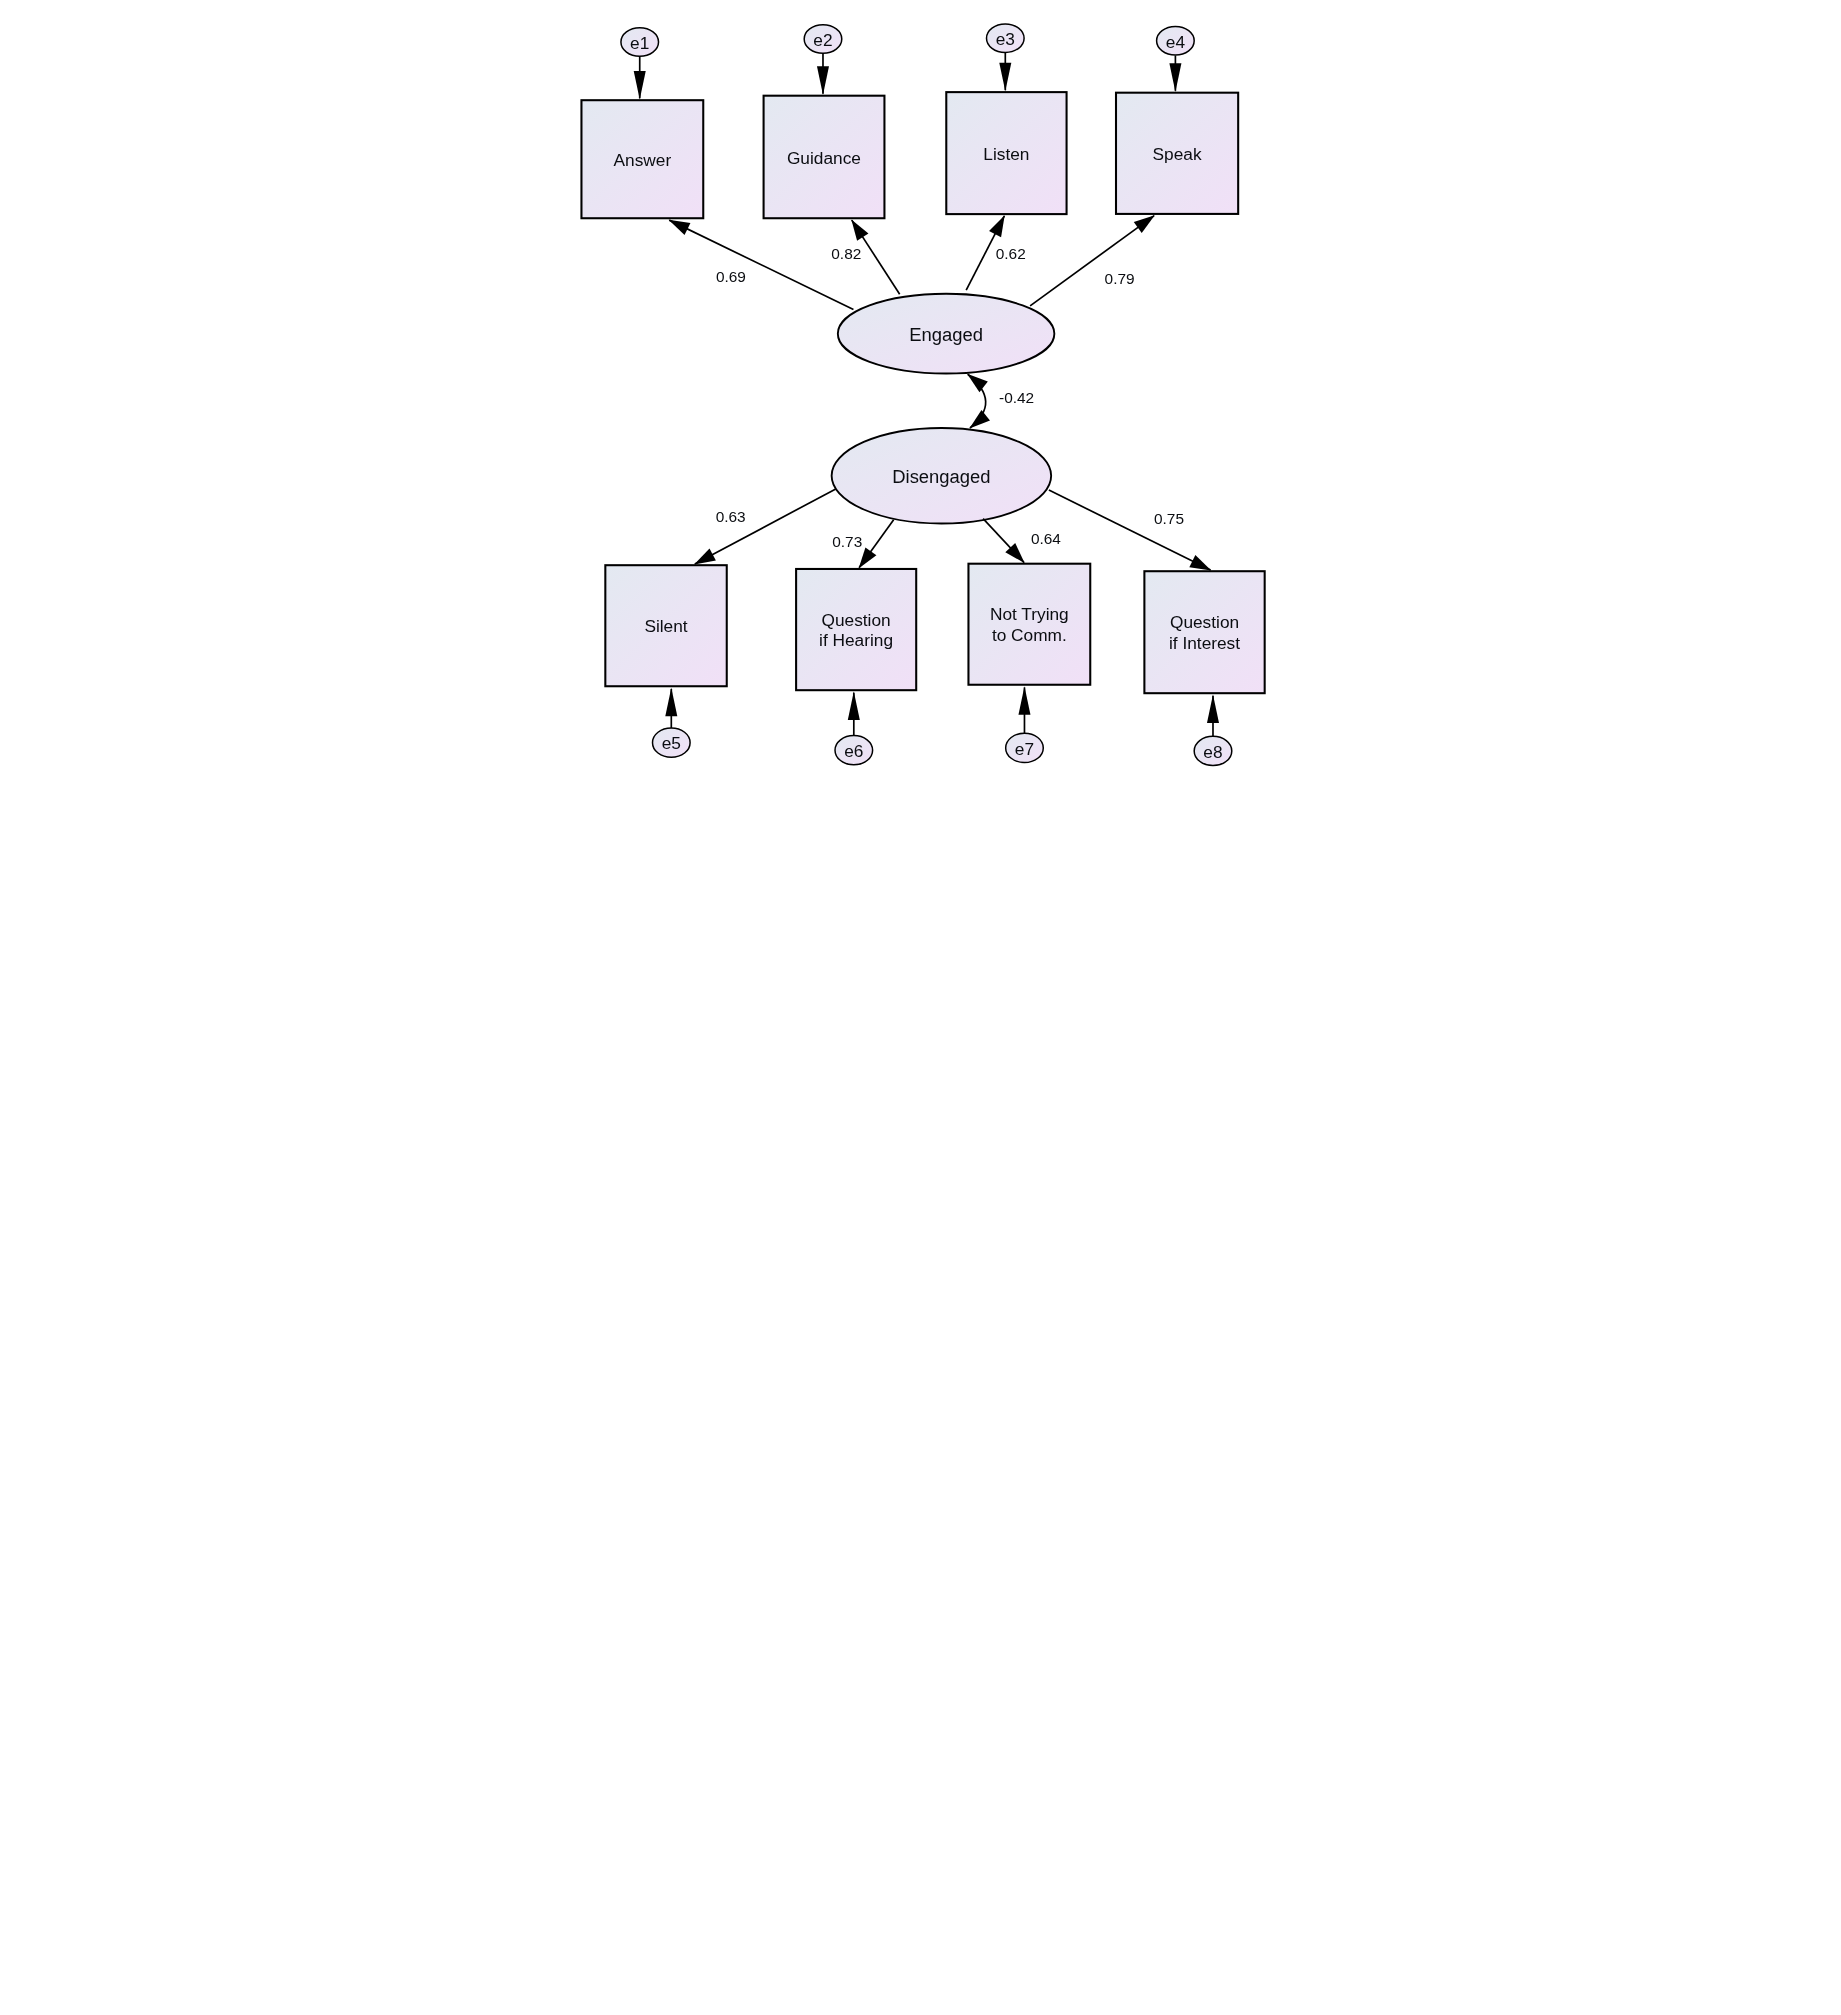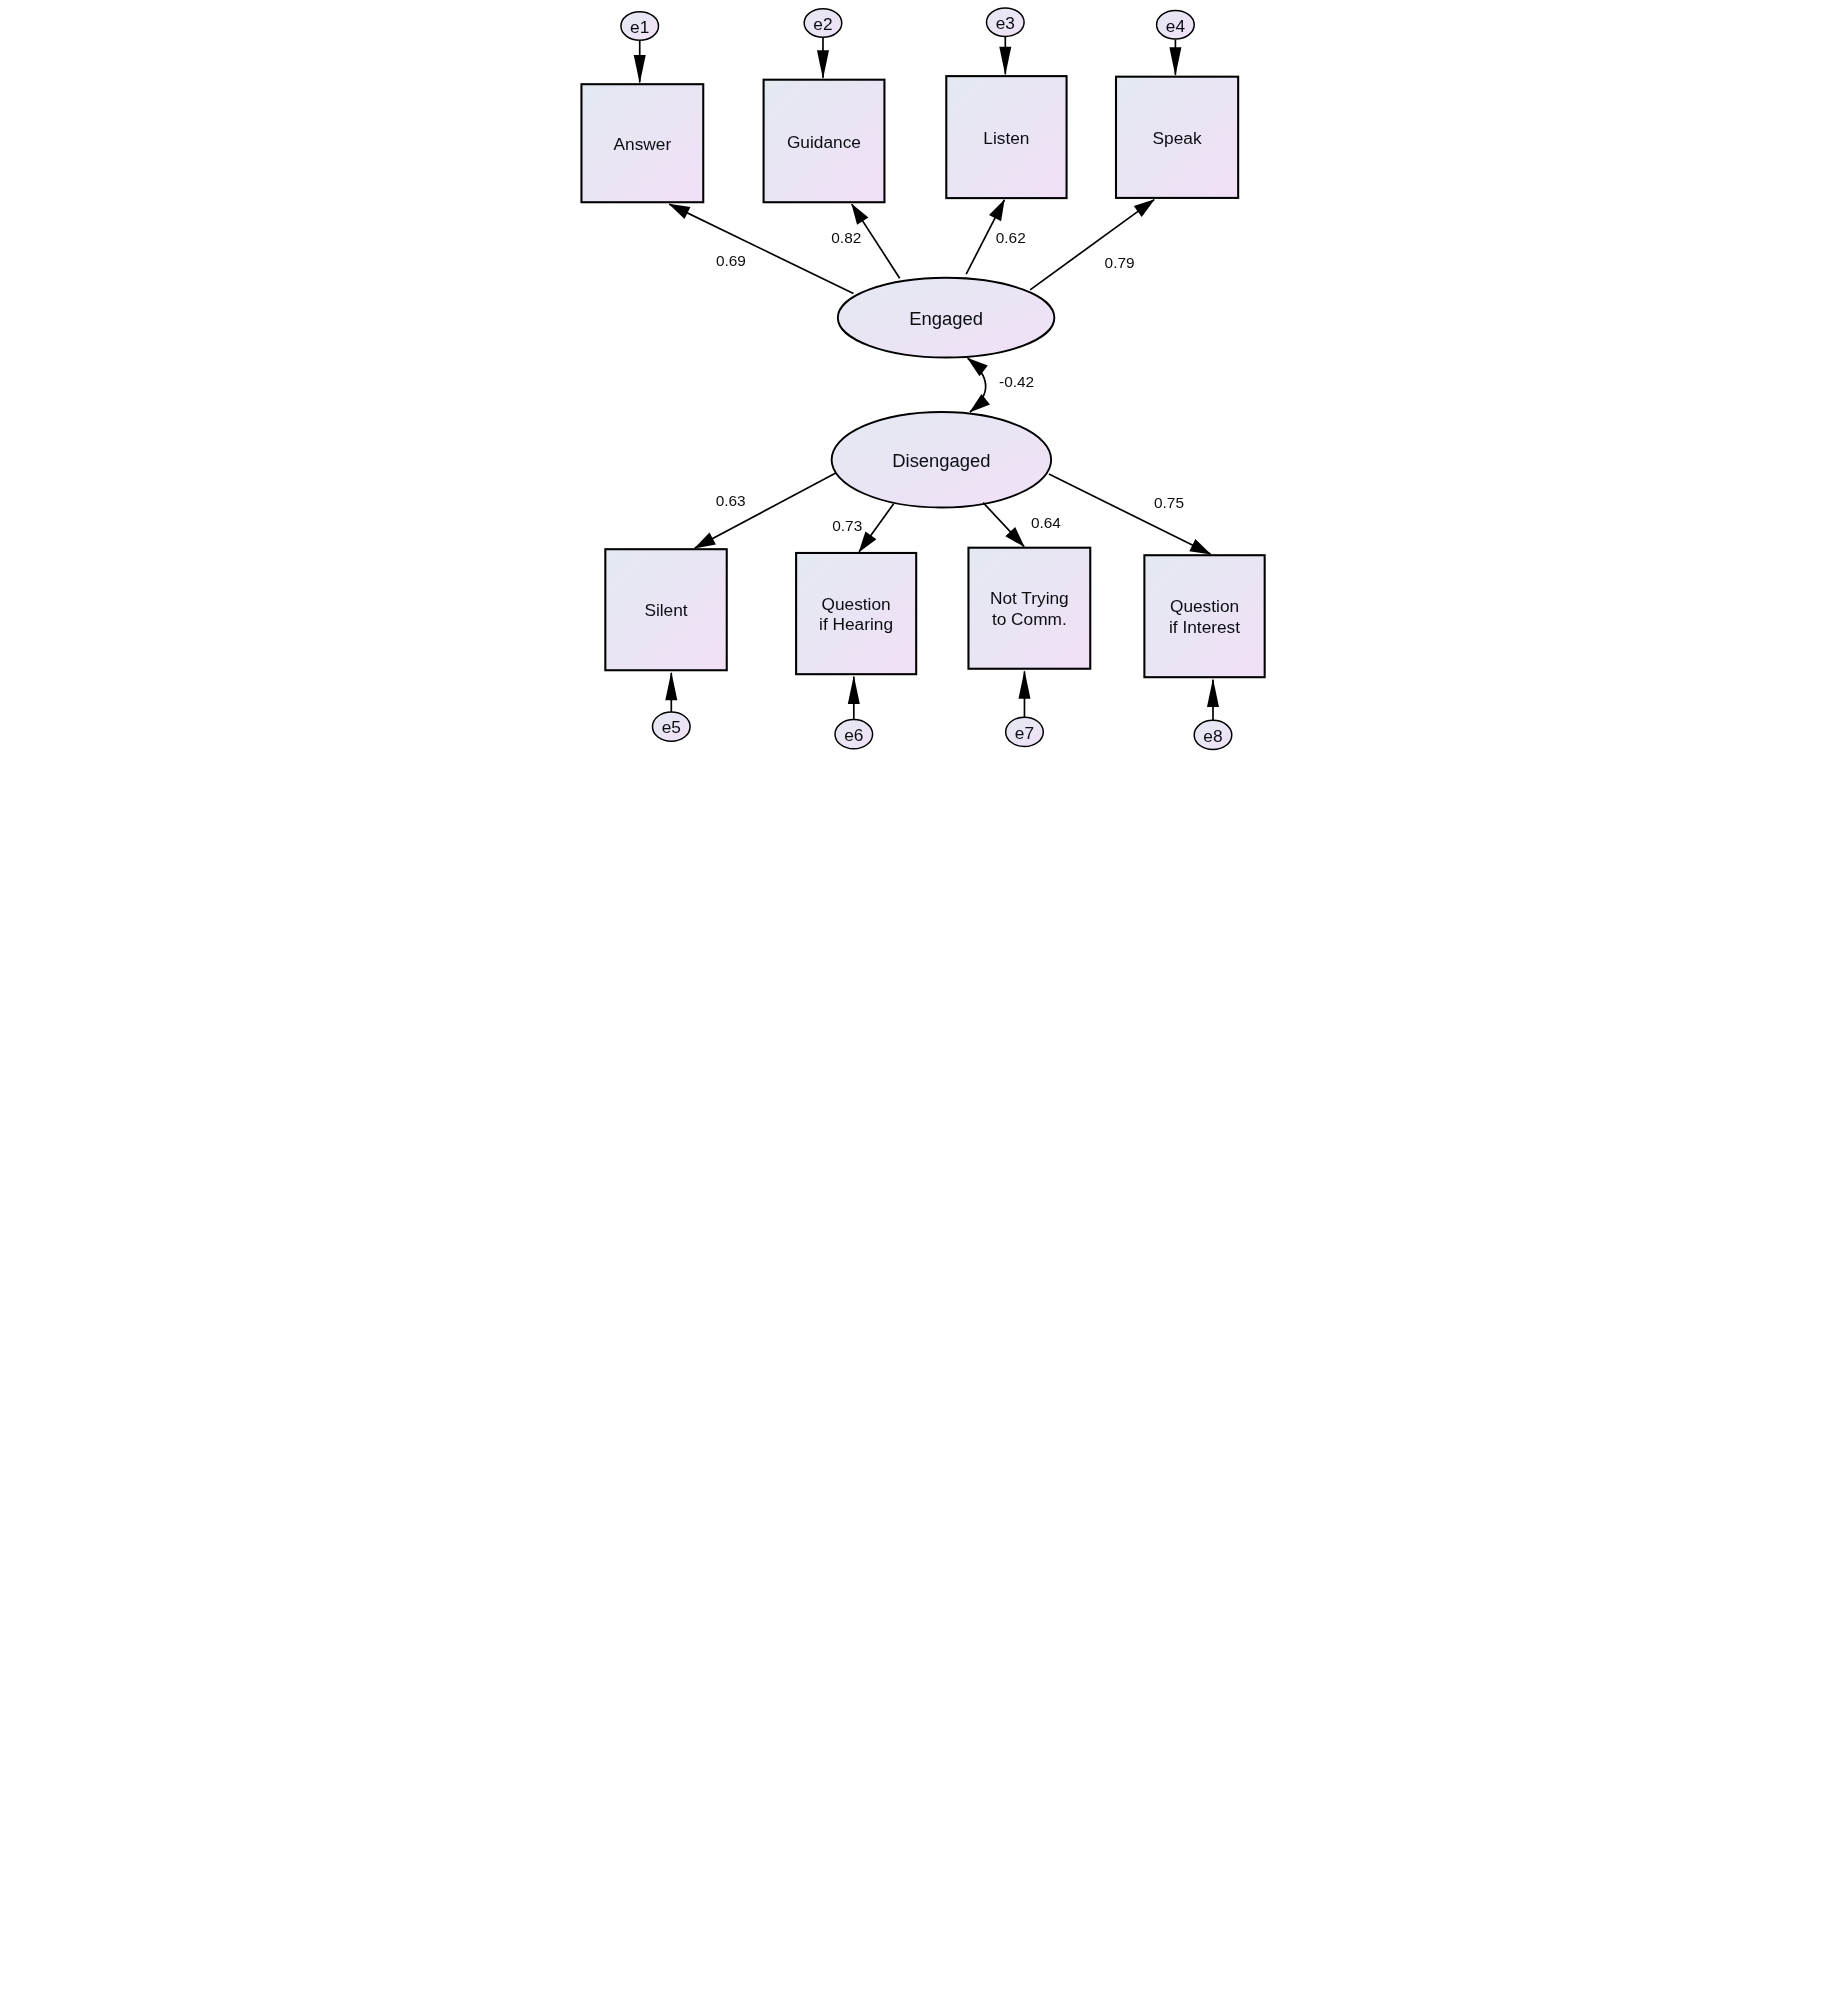--- a/index.html
+++ b/index.html
@@ -3,21 +3,21 @@
 <meta charset="utf-8">
 <style>
   html, body {
     margin: 0;
     padding: 0;
     background: #ffffff;
   }
   .diagram-wrap {
     width: 100%;
     max-width: 696px;
-    margin: 0 auto;
+    margin: 16px auto;
   }
   svg {
     display: block;
     width: 100%;
     height: auto;
     background: #ffffff;
   }
   text {
     font-family: "Liberation Sans", "DejaVu Sans", sans-serif;
     fill: #0b0d11;

